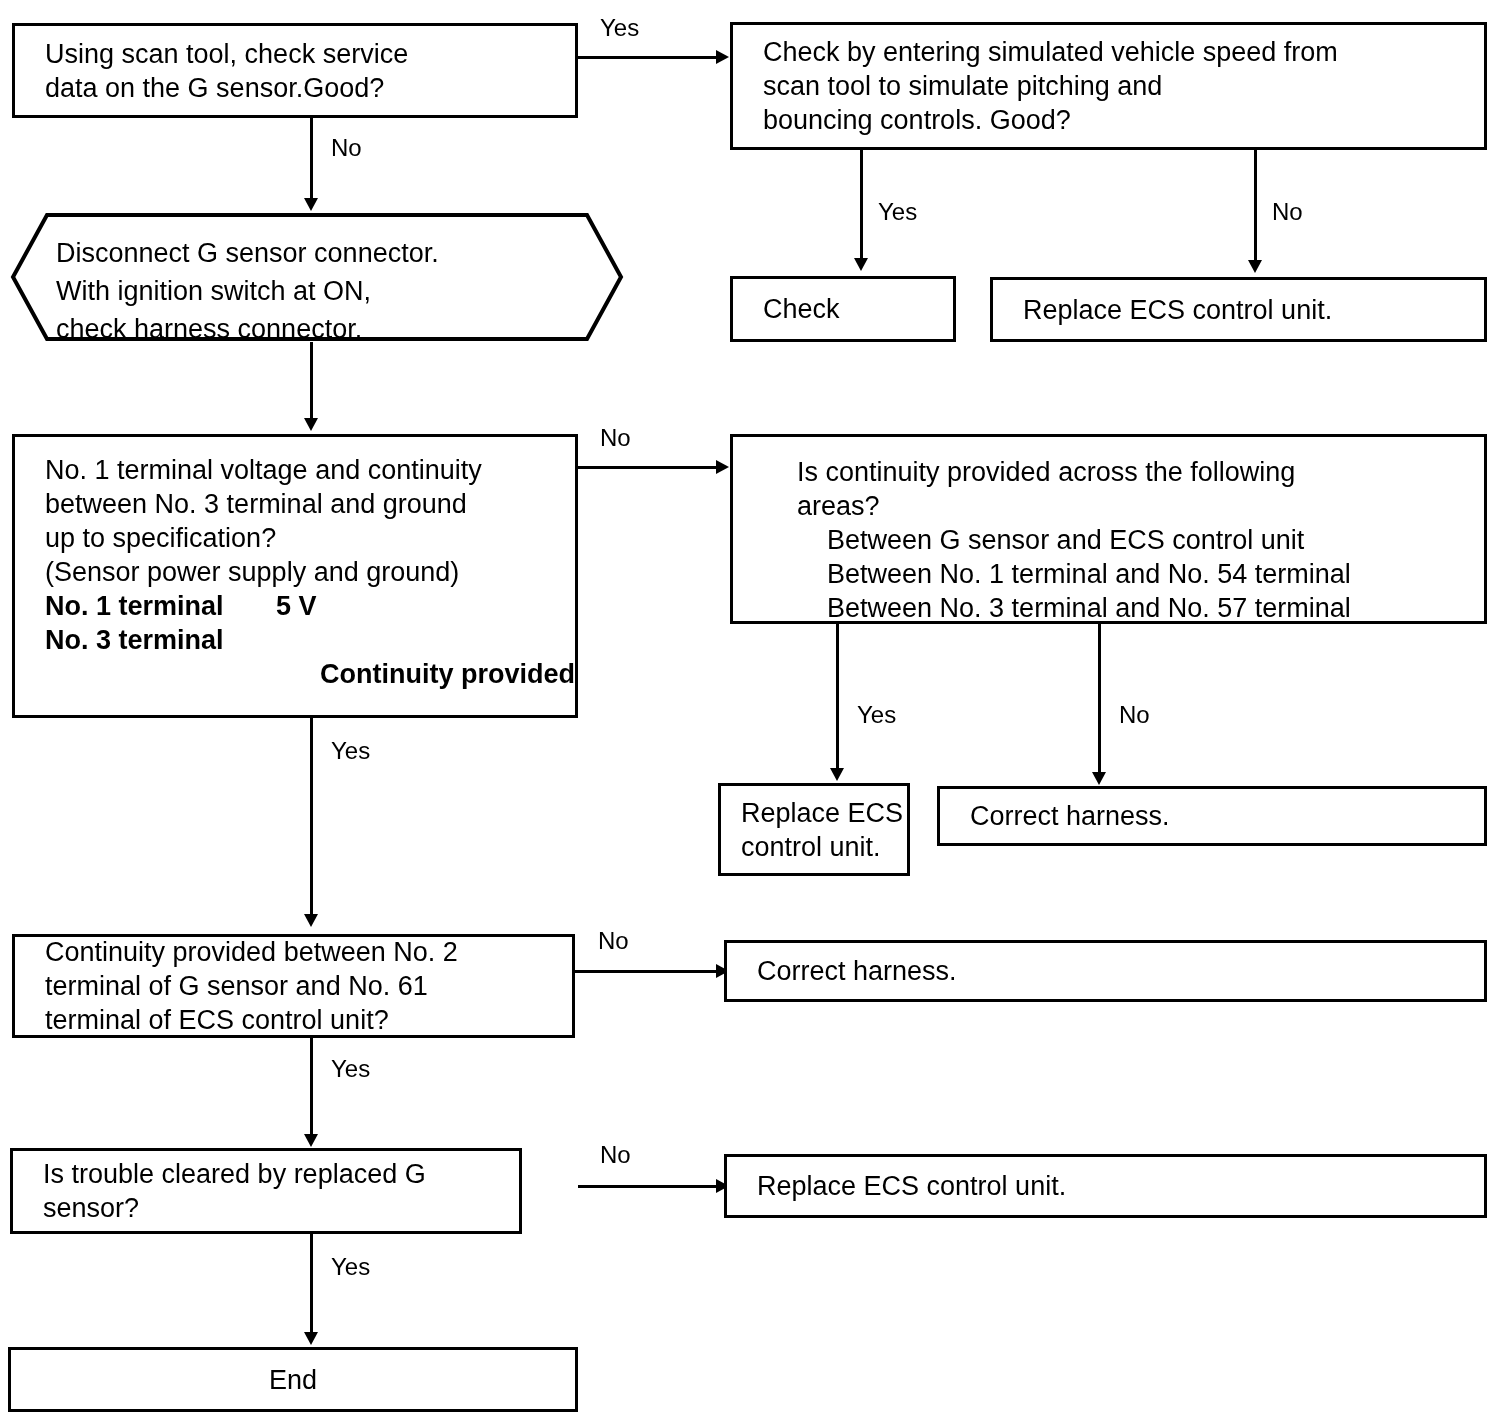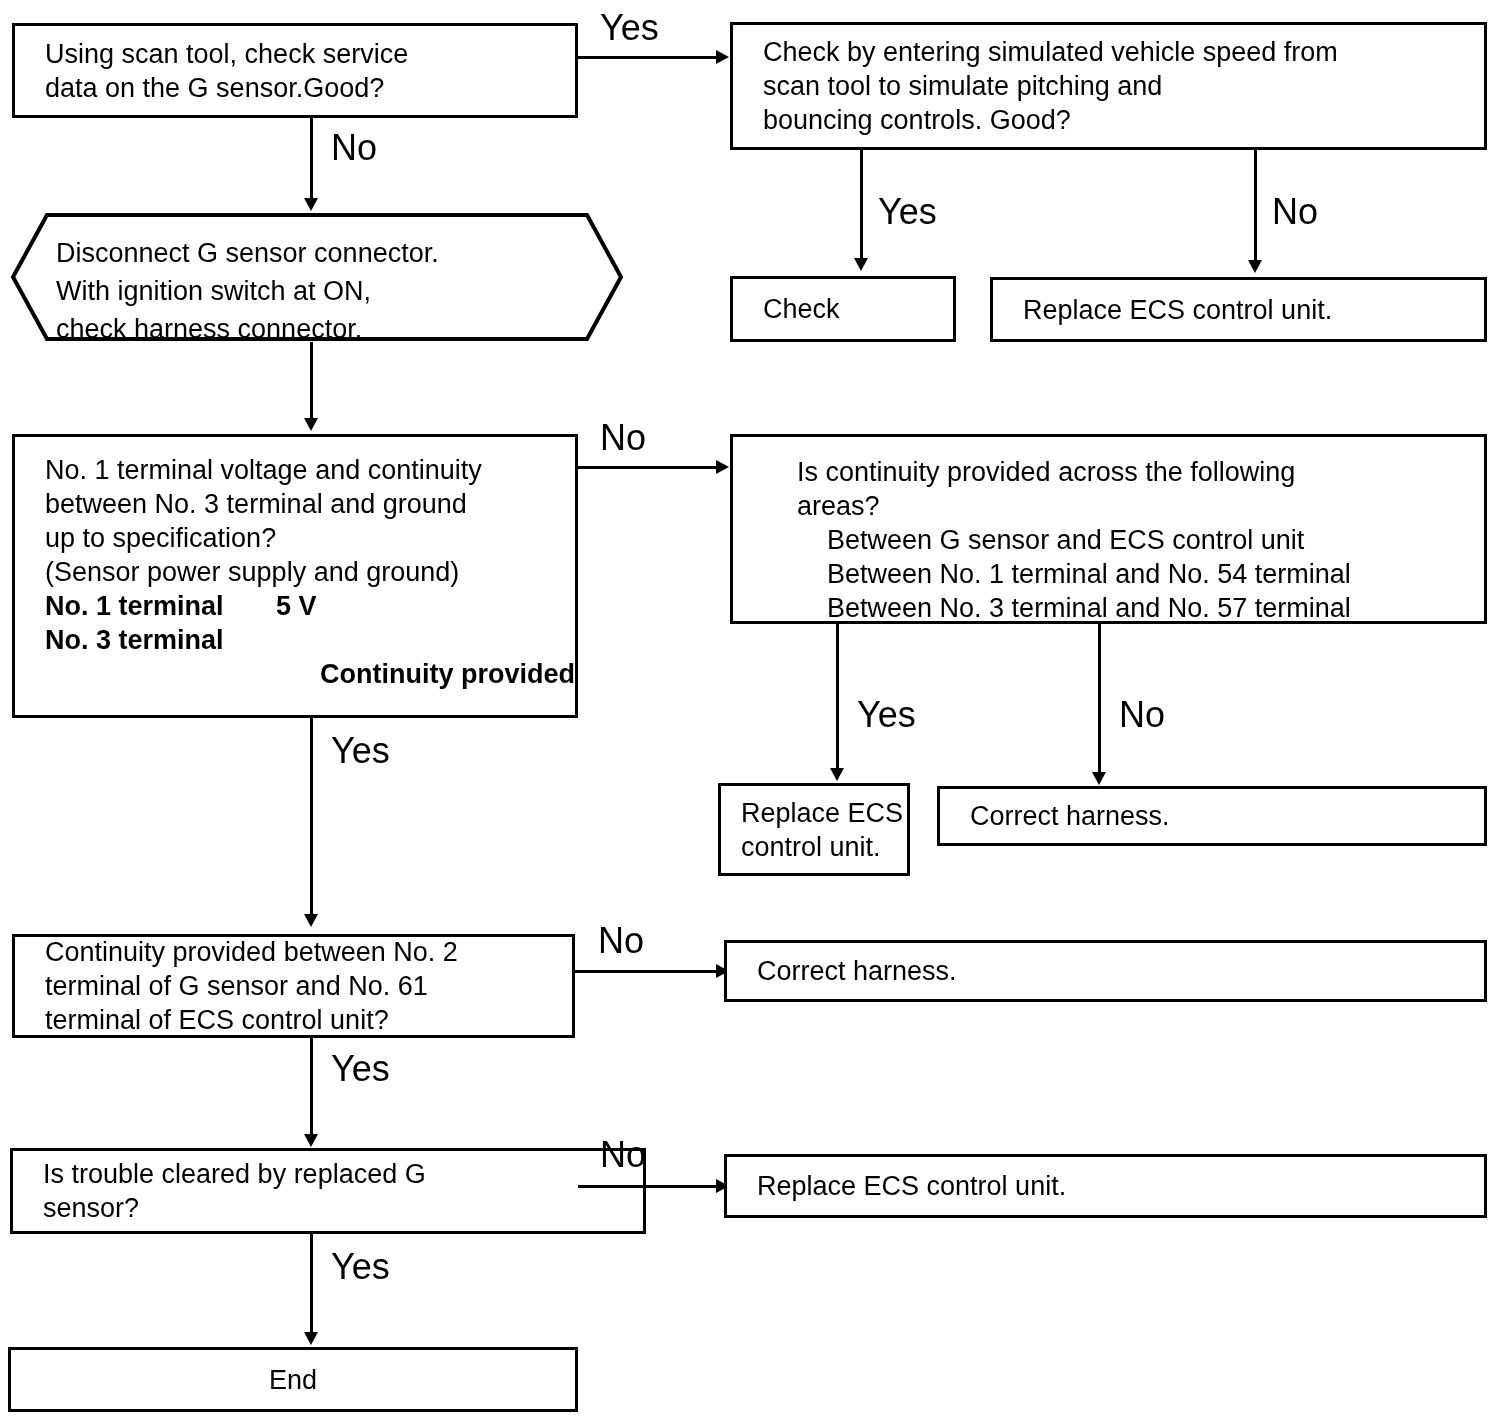--- a/index.html
+++ b/index.html
@@ -79,21 +79,21 @@
   .arrowright {
     position: absolute;
     width: 0;
     height: 0;
     border-top: 7px solid transparent;
     border-bottom: 7px solid transparent;
     border-left: 13px solid #000000;
   }
   .elabel {
     position: absolute;
-    font-size: 36px;
+    font-size: 24px;
     line-height: 30px;
     white-space: pre;
   }
   .multiline .txt { white-space: pre-line; }
 </style>
 </head>
 <body>
 
 <div id="stage">
 
@@ -202,21 +202,21 @@
   <div class="elabel" style="left:598px; top:926px;">No</div>
 
   <div class="vline" style="left:310px; top:1038px; height:98px;"></div>
   <div class="arrowdown" style="left:304px; top:1134px;"></div>
   <div class="elabel" style="left:331px; top:1054px;">Yes</div>
 
   <div class="node" style="left:724px; top:940px; width:763px; height:62px;">
     <span class="txt">Correct harness.</span>
   </div>
 
-  <div class="node multiline" style="left:10px; top:1148px; width:636px; height:86px;">
+  <div class="node multiline" style="left:10px; top:1148px; width:512px; height:86px;">
     <span class="txt">Is trouble cleared by replaced G
 sensor?</span>
   </div>
 
   <div class="hline" style="left:578px; top:1185px; width:140px;"></div>
   <div class="arrowright" style="left:716px; top:1179px;"></div>
   <div class="elabel" style="left:600px; top:1140px;">No</div>
 
   <div class="vline" style="left:310px; top:1234px; height:100px;"></div>
   <div class="arrowdown" style="left:304px; top:1332px;"></div>

